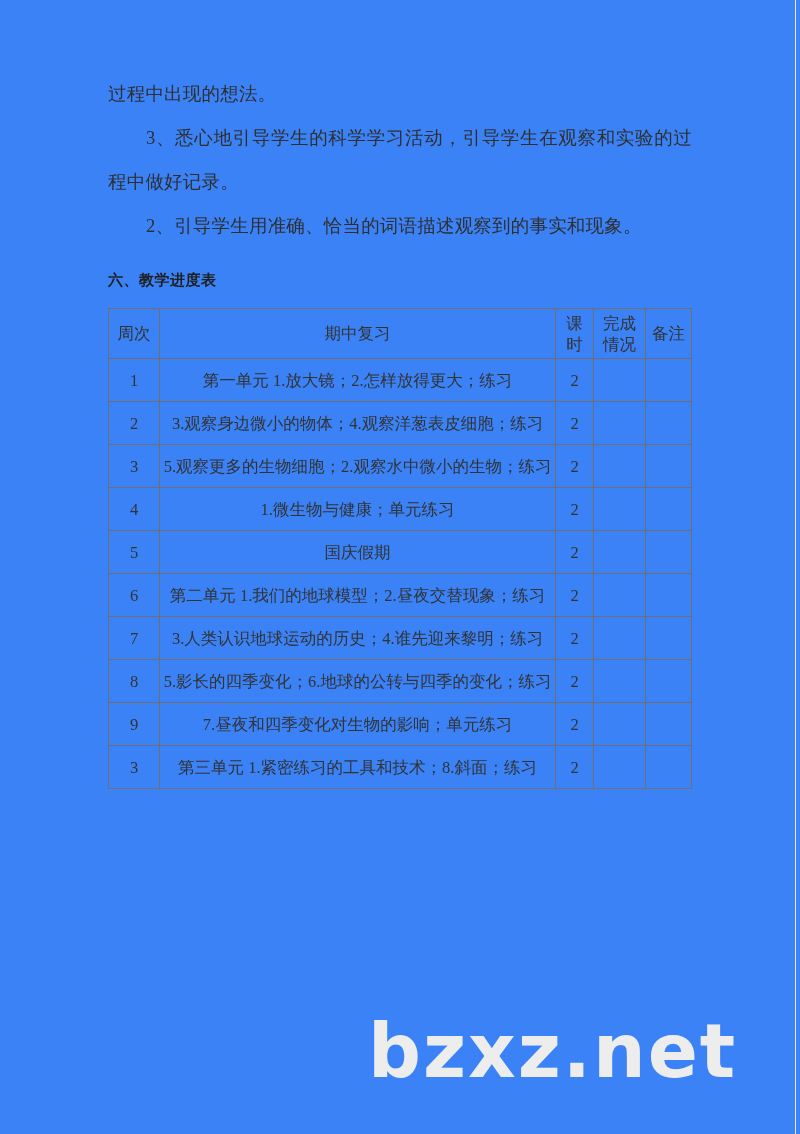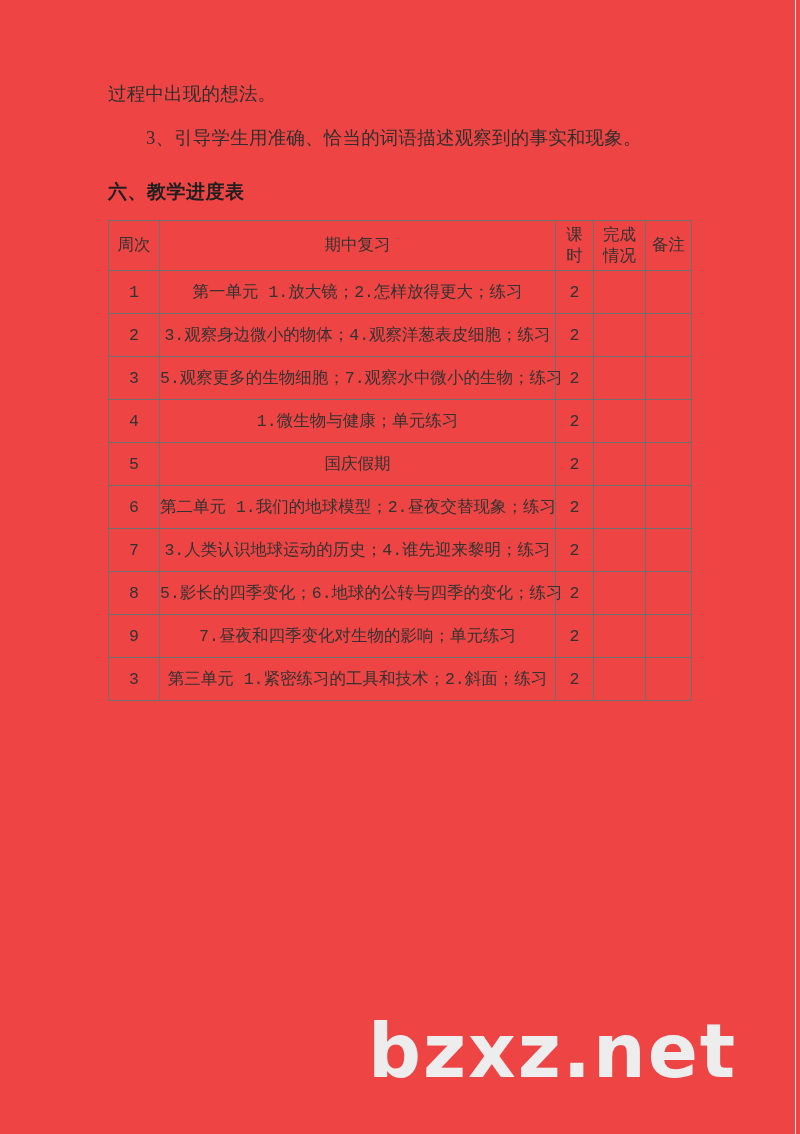--- a/index.html
+++ b/index.html
@@ -9,21 +9,21 @@
     background: #ffffff;
   }
   body {
     font-family: "Liberation Serif", "DejaVu Serif", serif;
     color: #2b2b2b;
   }
   .page {
     position: relative;
     width: 800px;
     height: 1134px;
-    background: #ef4444;
+    background: #3b82f6;
     overflow: hidden;
     box-sizing: border-box;
   }
   
   .scan-edge {
     position: absolute;
     top: 0;
     right: 4px;
     width: 1px;
     height: 100%;
@@ -46,31 +46,30 @@
     text-align: justify;
     text-justify: inter-ideograph;
     white-space: pre-wrap;
   }
   .para.indent {
     text-indent: 38px;
   }
 
   
   .section-heading {
-    font-size: 19px;
+    font-size: 15px;
     font-weight: bold;
     line-height: 40px;
     margin: 12px 0 8px 0;
     color: #1f1f1f;
     letter-spacing: 0.5px;
   }
 
   
   .schedule-wrap {
-    font-family: Liberation Mono, monospace;
   }
   table.schedule {
     border-collapse: collapse;
     width: 583px;
     table-layout: fixed;
     color: #333333;
   }
   table.schedule td,
   table.schedule th {
     border: 1px solid #6f6f6f;
@@ -124,21 +123,22 @@
 </head>
 <body>
 
 <div class="page">
 
   <div class="scan-edge"></div>
 
   <div class="content">
 
     <p class="para">过程中出现的想法。</p>
-    <p class="para indent">3、引导学生用准确、恰当的词语描述观察到的事实和现象。</p>
+    <p class="para indent">3、悉心地引导学生的科学学习活动，引导学生在观察和实验的过程中做好记录。</p>
+    <p class="para indent">2、引导学生用准确、恰当的词语描述观察到的事实和现象。</p>
 
     <h2 class="section-heading">六、教学进度表</h2>
 
     <div class="schedule-wrap">
       <table class="schedule">
         <colgroup>
           <col class="c-week">
           <col class="c-content">
           <col class="c-hours">
           <col class="c-status">
@@ -169,21 +169,21 @@
             </tr>
             <tr>
               <td class="cell-num">2</td>
               <td class="cell-content">3.观察身边微小的物体；4.观察洋葱表皮细胞；练习</td>
               <td class="cell-num">2</td>
               <td></td>
               <td></td>
             </tr>
             <tr>
               <td class="cell-num">3</td>
-              <td class="cell-content">5.观察更多的生物细胞；7.观察水中微小的生物；练习</td>
+              <td class="cell-content">5.观察更多的生物细胞；2.观察水中微小的生物；练习</td>
               <td class="cell-num">2</td>
               <td></td>
               <td></td>
             </tr>
             <tr>
               <td class="cell-num">4</td>
               <td class="cell-content">1.微生物与健康；单元练习</td>
               <td class="cell-num">2</td>
               <td></td>
               <td></td>
@@ -218,21 +218,21 @@
             </tr>
             <tr>
               <td class="cell-num">9</td>
               <td class="cell-content">7.昼夜和四季变化对生物的影响；单元练习</td>
               <td class="cell-num">2</td>
               <td></td>
               <td></td>
             </tr>
             <tr>
               <td class="cell-num">3</td>
-              <td class="cell-content">第三单元 1.紧密练习的工具和技术；2.斜面；练习</td>
+              <td class="cell-content">第三单元 1.紧密练习的工具和技术；8.斜面；练习</td>
               <td class="cell-num">2</td>
               <td></td>
               <td></td>
             </tr>
           </tbody>
       </table>
     </div>
 
   </div>
 

